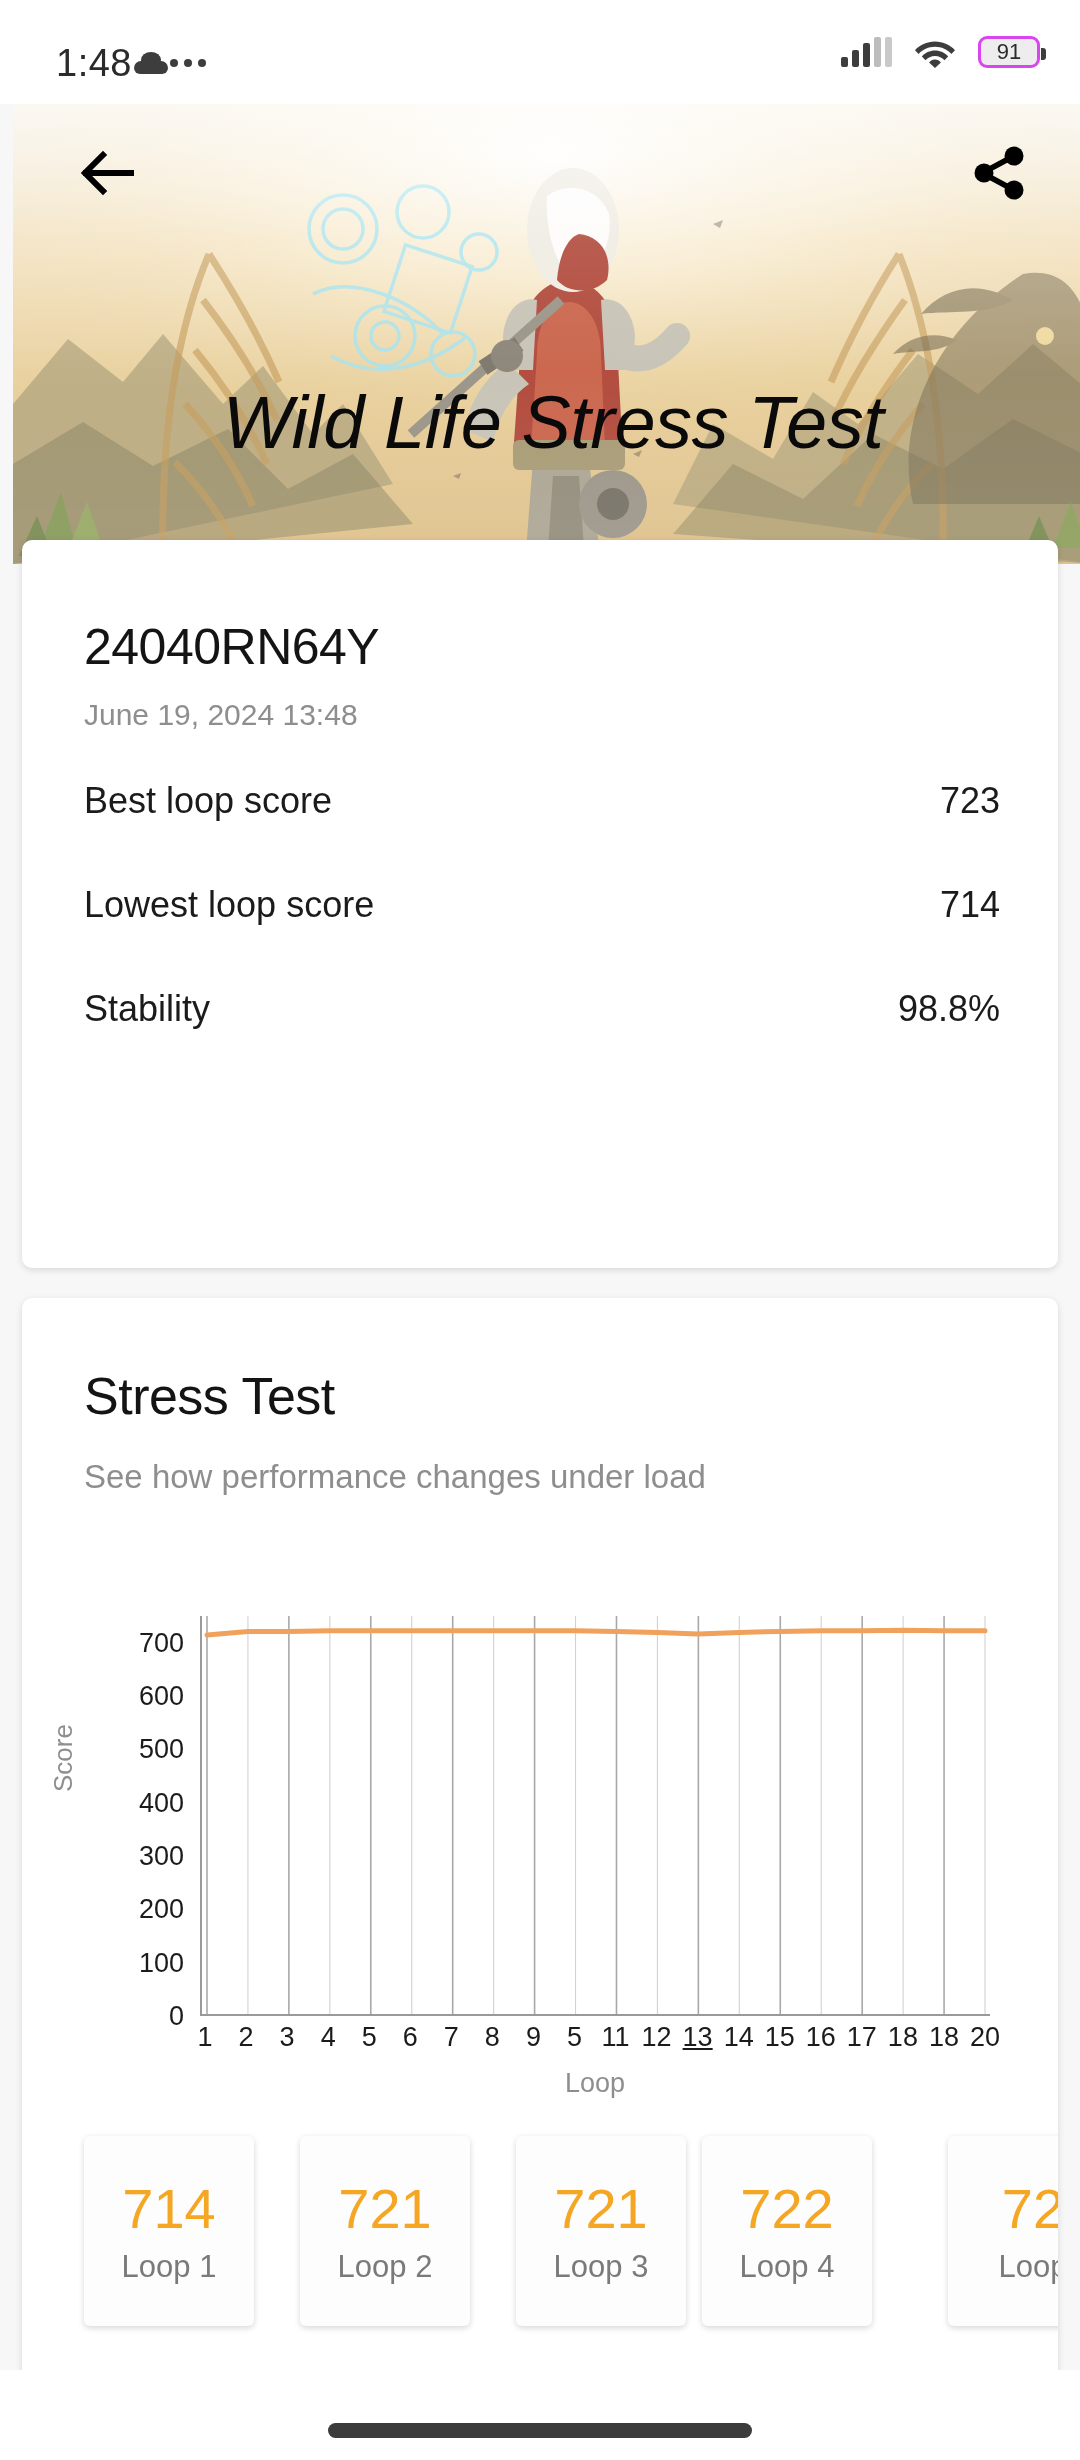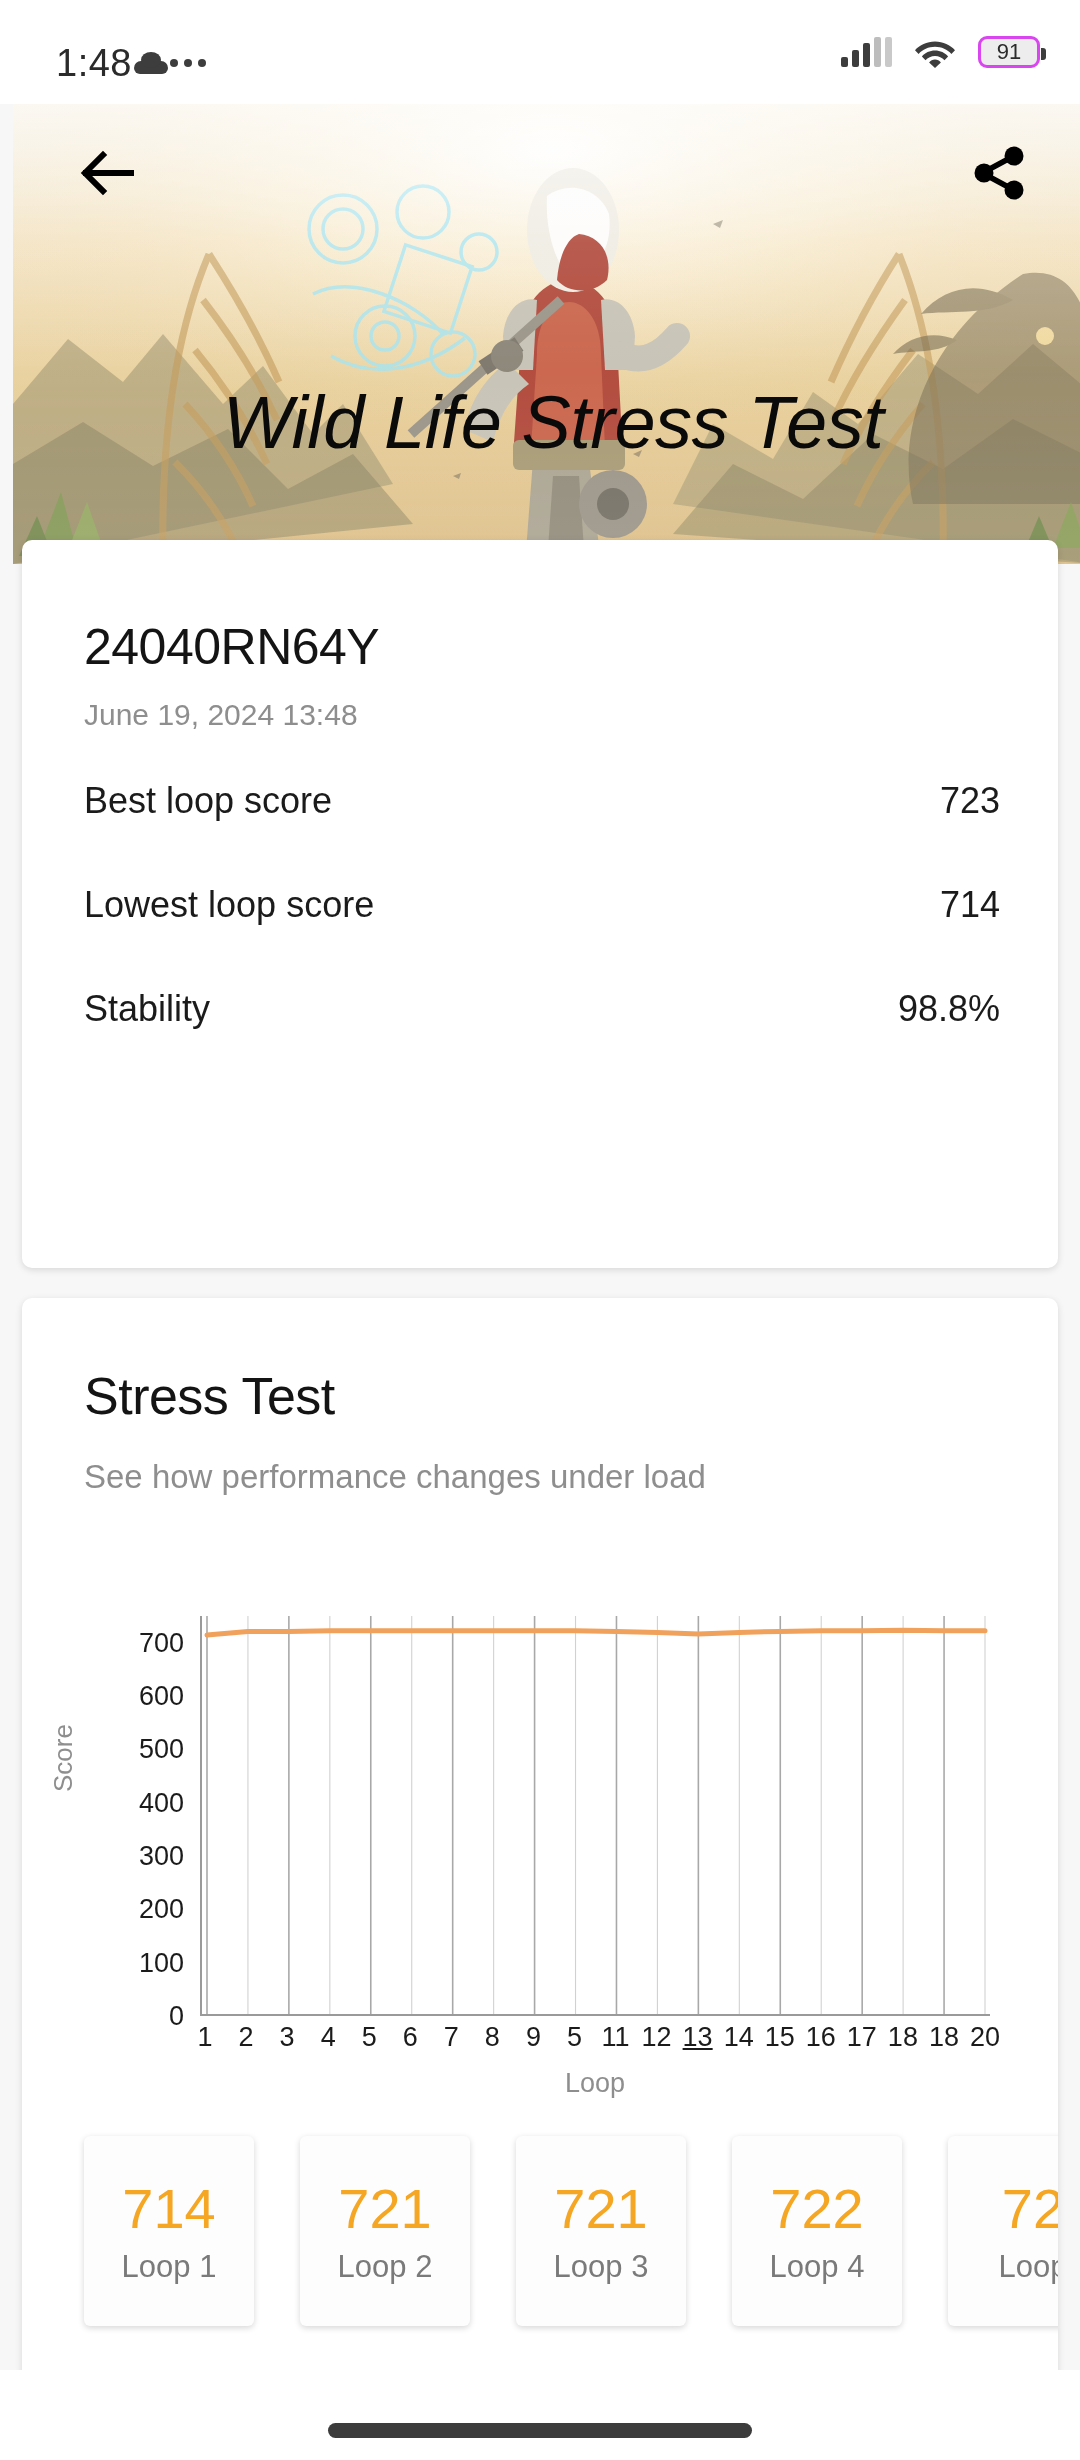--- a/index.html
+++ b/index.html
@@ -400,21 +400,21 @@
           <div class="loop-label">Loop 1</div>
         </div>
         <div class="loop-card" style="left: 278px;">
           <div class="loop-score">721</div>
           <div class="loop-label">Loop 2</div>
         </div>
         <div class="loop-card" style="left: 494px;">
           <div class="loop-score">721</div>
           <div class="loop-label">Loop 3</div>
         </div>
-        <div class="loop-card" style="left: 710px;">
+        <div class="loop-card" style="left: 680px;">
           <div class="loop-score">722</div>
           <div class="loop-label">Loop 4</div>
         </div>
         <div class="loop-card" style="left: 926px;">
           <div class="loop-score">72</div>
           <div class="loop-label">Loop</div>
         </div>
       </div>
   </div>
 

